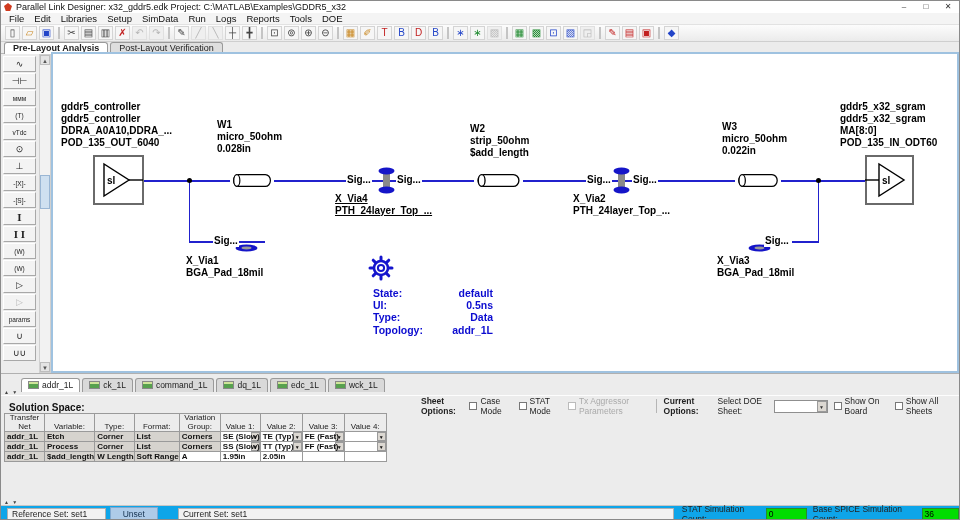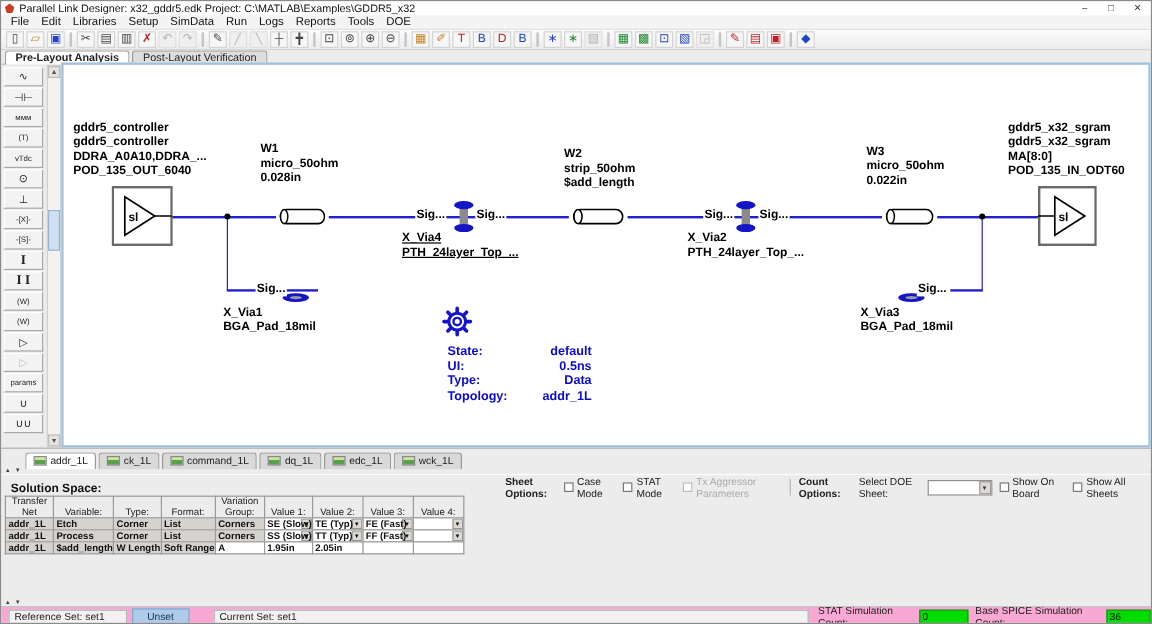--- a/index.html
+++ b/index.html
@@ -73,21 +73,21 @@
   .dd{width:10px;height:11px;background:#dcd8d2;border:1px solid #9a9a9a;font-size:5px;line-height:10px;text-align:center;color:#333;flex:none;}
 
   table.sstable{position:absolute;left:3px;top:17px;border-collapse:collapse;table-layout:fixed;font-size:8px;}
   .sstable th{border:1px solid #9a9a9a;background:#ececec;font-weight:normal;text-align:center;vertical-align:bottom;padding:0 1px;height:18px;line-height:8.5px;color:#222;}
   .sstable td{border:1px solid #9a9a9a;height:10px;padding:0 0 0 2px;font-weight:bold;color:#111;white-space:nowrap;overflow:hidden;}
   .sstable td.g{background:#d6d3ce;}
   .sstable td.w{background:#fff;}
   .sstable td .ddt{float:right;width:9px;height:9px;background:#dcd8d2;border:1px solid #9a9a9a;font-size:5px;line-height:8px;text-align:center;}
 
   
-  .statusbar{position:absolute;left:0;top:504px;right:0;height:16px;background:#f9a8d4;border-top:1px solid #c6c6c6;display:flex;align-items:center;font-size:8.5px;color:#222;}
+  .statusbar{position:absolute;left:0;top:504px;right:0;height:16px;background:#0ea5e9;border-top:1px solid #c6c6c6;display:flex;align-items:center;font-size:8.5px;color:#222;}
   .sfield{height:12px;border:1px solid #b0b0b0;background:#f2f2f2;display:flex;align-items:center;padding:0 4px;white-space:nowrap;}
   .unset-btn{height:13px;border:1px solid #7fa8d0;background:#aecbe8;font-size:8.5px;padding:0 12px;margin-left:4px;display:flex;align-items:center;color:#15324f;}
   .count{height:12px;width:44px;background:#00dd00;border:1px solid #2a8a2a;padding:0 2px;display:flex;align-items:center;color:#000;}
 </style>
 </head>
 <body>
 
 <div class="window">
 
   <div class="titlebar">
@@ -373,21 +373,21 @@
         </span>
       <span class="opt">
           <span class="cb"></span>
           <span>STAT Mode</span>
         </span>
       <span class="opt dis">
           <span class="cb"></span>
           <span>Tx Aggressor Parameters</span>
         </span>
       <span class="vdiv"></span>
-      <span class="optlabel">Count Options:</span>
+      <span class="optlabel">Current Options:</span>
       <span style="margin-right:4px;">Select DOE Sheet:</span>
       <span class="combo">
           <span class="dd">▼</span>
         </span>
       <span class="opt">
           <span class="cb"></span>
           <span>Show On Board</span>
         </span>
       <span class="opt">
           <span class="cb"></span>

